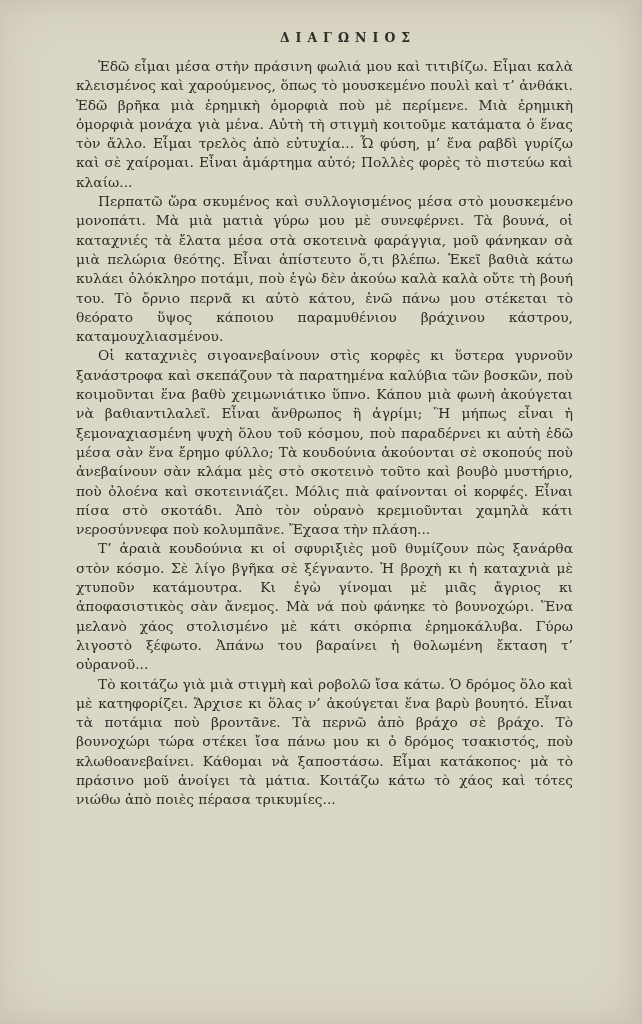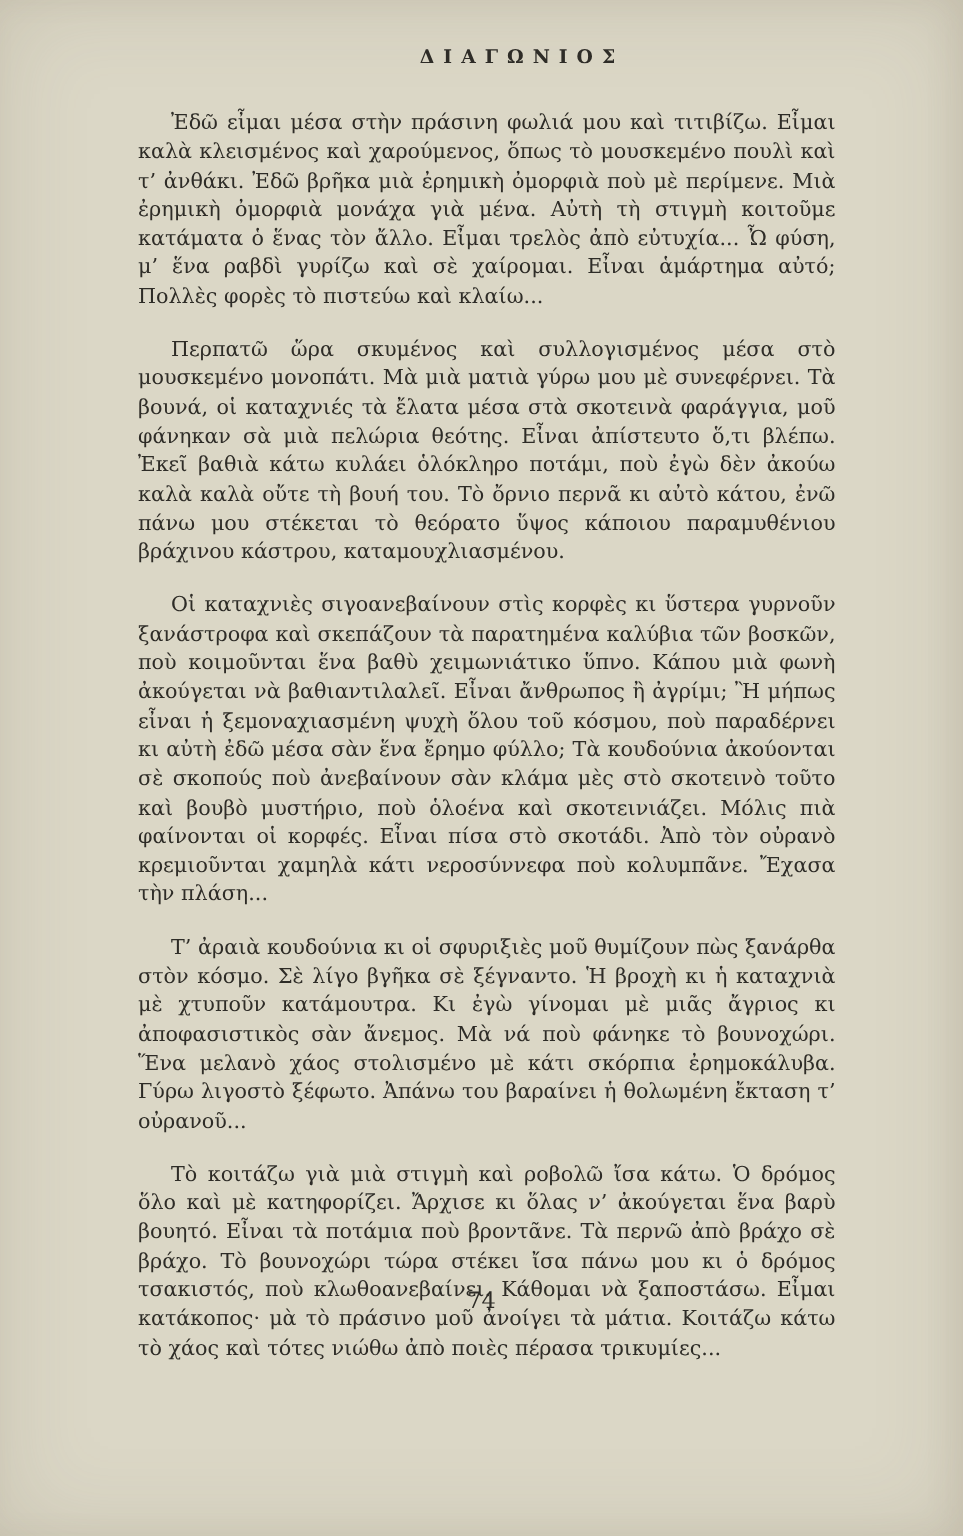--- a/index.html
+++ b/index.html
@@ -38,21 +38,21 @@
     top: 57px;
     left: 76px;
     width: 497px;
     font-size: 13.8px;
     line-height: 19.3px;
     text-align: justify;
     text-justify: inter-word;
     hyphens: none;
   }
   .text-block p {
-    margin: 16px;
+    margin: 0;
     padding: 0;
     text-indent: 22px;
   }
   .page-number {
     position: absolute;
     top: 858px;
     left: 0;
     right: 0;
     text-align: center;
     font-size: 15px;
@@ -65,14 +65,13 @@
   <div class="running-head">ΔΙΑΓΩΝΙΟΣ</div>
 
   <div class="text-block">
       <p>Ἐδῶ εἶμαι μέσα στὴν πράσινη φωλιά μου καὶ τιτιβίζω. Εἶμαι καλὰ κλεισμένος καὶ χαρούμενος, ὅπως τὸ μουσκεμένο πουλὶ καὶ τ’ ἀνθάκι. Ἐδῶ βρῆκα μιὰ ἐρημικὴ ὀμορφιὰ ποὺ μὲ περίμενε. Μιὰ ἐρημικὴ ὀμορφιὰ μονάχα γιὰ μένα. Αὐτὴ τὴ στιγμὴ κοιτοῦμε κατάματα ὁ ἕνας τὸν ἄλλο. Εἶμαι τρελὸς ἀπὸ εὐτυχία... Ὦ φύση, μ’ ἕνα ραβδὶ γυρίζω καὶ σὲ χαίρομαι. Εἶναι ἁμάρτημα αὐτό; Πολλὲς φορὲς τὸ πιστεύω καὶ κλαίω...</p>
       <p>Περπατῶ ὥρα σκυμένος καὶ συλλογισμένος μέσα στὸ μουσκεμένο μονοπάτι. Μὰ μιὰ ματιὰ γύρω μου μὲ συνεφέρνει. Τὰ βουνά, οἱ καταχνιές τὰ ἔλατα μέσα στὰ σκοτεινὰ φαράγγια, μοῦ φάνηκαν σὰ μιὰ πελώρια θεότης. Εἶναι ἀπίστευτο ὅ,τι βλέπω. Ἐκεῖ βαθιὰ κάτω κυλάει ὁλόκληρο ποτάμι, ποὺ ἐγὼ δὲν ἀκούω καλὰ καλὰ οὔτε τὴ βουή του. Τὸ ὄρνιο περνᾶ κι αὐτὸ κάτου, ἐνῶ πάνω μου στέκεται τὸ θεόρατο ὕψος κάποιου παραμυθένιου βράχινου κάστρου, καταμουχλιασμένου.</p>
       <p>Οἱ καταχνιὲς σιγοανεβαίνουν στὶς κορφὲς κι ὕστερα γυρνοῦν ξανάστροφα καὶ σκεπάζουν τὰ παρατημένα καλύβια τῶν βοσκῶν, ποὺ κοιμοῦνται ἕνα βαθὺ χειμωνιάτικο ὕπνο. Κάπου μιὰ φωνὴ ἀκούγεται νὰ βαθιαντιλαλεῖ. Εἶναι ἄνθρωπος ἢ ἀγρίμι; Ἢ μήπως εἶναι ἡ ξεμοναχιασμένη ψυχὴ ὅλου τοῦ κόσμου, ποὺ παραδέρνει κι αὐτὴ ἐδῶ μέσα σὰν ἕνα ἔρημο φύλλο; Τὰ κουδούνια ἀκούονται σὲ σκοπούς ποὺ ἀνεβαίνουν σὰν κλάμα μὲς στὸ σκοτεινὸ τοῦτο καὶ βουβὸ μυστήριο, ποὺ ὁλοένα καὶ σκοτεινιάζει. Μόλις πιὰ φαίνονται οἱ κορφές. Εἶναι πίσα στὸ σκοτάδι. Ἀπὸ τὸν οὐρανὸ κρεμιοῦνται χαμηλὰ κάτι νεροσύννεφα ποὺ κολυμπᾶνε. Ἔχασα τὴν πλάση...</p>
       <p>Τ’ ἀραιὰ κουδούνια κι οἱ σφυριξιὲς μοῦ θυμίζουν πὼς ξανάρθα στὸν κόσμο. Σὲ λίγο βγῆκα σὲ ξέγναντο. Ἡ βροχὴ κι ἡ καταχνιὰ μὲ χτυποῦν κατάμουτρα. Κι ἐγὼ γίνομαι μὲ μιᾶς ἄγριος κι ἀποφασιστικὸς σὰν ἄνεμος. Μὰ νά ποὺ φάνηκε τὸ βουνοχώρι. Ἕνα μελανὸ χάος στολισμένο μὲ κάτι σκόρπια ἐρημοκάλυβα. Γύρω λιγοστὸ ξέφωτο. Ἀπάνω του βαραίνει ἡ θολωμένη ἔκταση τ’ οὐρανοῦ...</p>
       <p>Τὸ κοιτάζω γιὰ μιὰ στιγμὴ καὶ ροβολῶ ἴσα κάτω. Ὁ δρόμος ὅλο καὶ μὲ κατηφορίζει. Ἄρχισε κι ὅλας ν’ ἀκούγεται ἕνα βαρὺ βουητό. Εἶναι τὰ ποτάμια ποὺ βροντᾶνε. Τὰ περνῶ ἀπὸ βράχο σὲ βράχο. Τὸ βουνοχώρι τώρα στέκει ἴσα πάνω μου κι ὁ δρόμος τσακιστός, ποὺ κλωθοανεβαίνει. Κάθομαι νὰ ξαποστάσω. Εἶμαι κατάκοπος· μὰ τὸ πράσινο μοῦ ἀνοίγει τὰ μάτια. Κοιτάζω κάτω τὸ χάος καὶ τότες νιώθω ἀπὸ ποιὲς πέρασα τρικυμίες...</p>
     </div>
 
-  <div class="page-number">74</div>
 </div>
 
 </body></html>

